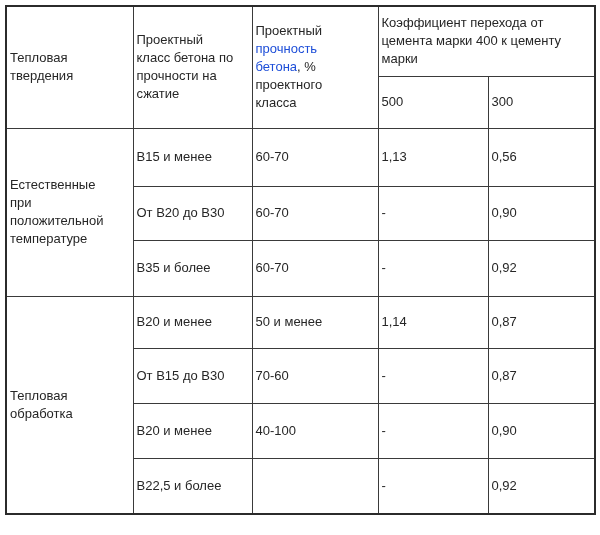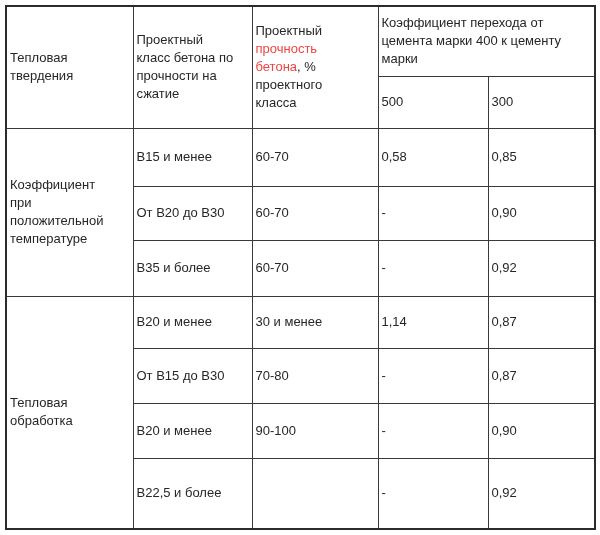--- a/index.html
+++ b/index.html
@@ -34,23 +34,23 @@
     word-wrap: break-word;
   }
   tr.r-hdr  { height: 70px; }
   tr.r-sub  { height: 52px; }
   tr.r1 { height: 58px; }
   tr.r2 { height: 54px; }
   tr.r3 { height: 56px; margin-left: 9px; }
   tr.r4 { height: 52px; }
   tr.r5 { height: 55px; }
   tr.r6 { height: 55px; }
-  tr.r7 { height: 71px; }
+  tr.r7 { height: 56px; }
   a.inline-link {
-    color: #ef4444;
+    color: #1d4ed8;
     text-decoration: none;
     cursor: pointer;
   }
 </style>
 </head>
 <body>
 
 <div class="table-wrap">
   <table class="grid">
     <colgroup>
@@ -69,55 +69,55 @@
           <span>Проектный </span><a class="inline-link">прочность бетона</a><span>, % проектного класса</span>
         </td>
         <td colspan="2">Коэффициент перехода от цемента марки 400 к цементу марки</td>
       </tr>
       <tr class="r-sub">
         <td>500</td>
         <td>300</td>
       </tr>
 
       <tr class="r1">
-        <td rowspan="3">Коэффициент при положительной температуре</td>
+        <td rowspan="3">Естественные при положительной температуре</td>
         <td>В15 и менее</td>
         <td>60-70</td>
-        <td>0,58</td>
-        <td>0,85</td>
+        <td>1,13</td>
+        <td>0,56</td>
       </tr>
       <tr class="r2">
         <td>От В20 до В30</td>
         <td>60-70</td>
         <td>-</td>
         <td>0,90</td>
       </tr>
       <tr class="r3">
         <td>В35 и более</td>
         <td>60-70</td>
         <td>-</td>
         <td>0,92</td>
       </tr>
 
       <tr class="r4">
         <td rowspan="4">Тепловая обработка</td>
         <td>В20 и менее</td>
-        <td>30 и менее</td>
+        <td>50 и менее</td>
         <td>1,14</td>
         <td>0,87</td>
       </tr>
       <tr class="r5">
         <td>От В15 до В30</td>
-        <td>70-80</td>
+        <td>70-60</td>
         <td>-</td>
         <td>0,87</td>
       </tr>
       <tr class="r6">
         <td>В20 и менее</td>
-        <td>90-100</td>
+        <td>40-100</td>
         <td>-</td>
         <td>0,90</td>
       </tr>
       <tr class="r7">
         <td>В22,5 и более</td>
         <td></td>
         <td>-</td>
         <td>0,92</td>
       </tr>
     </tbody>

